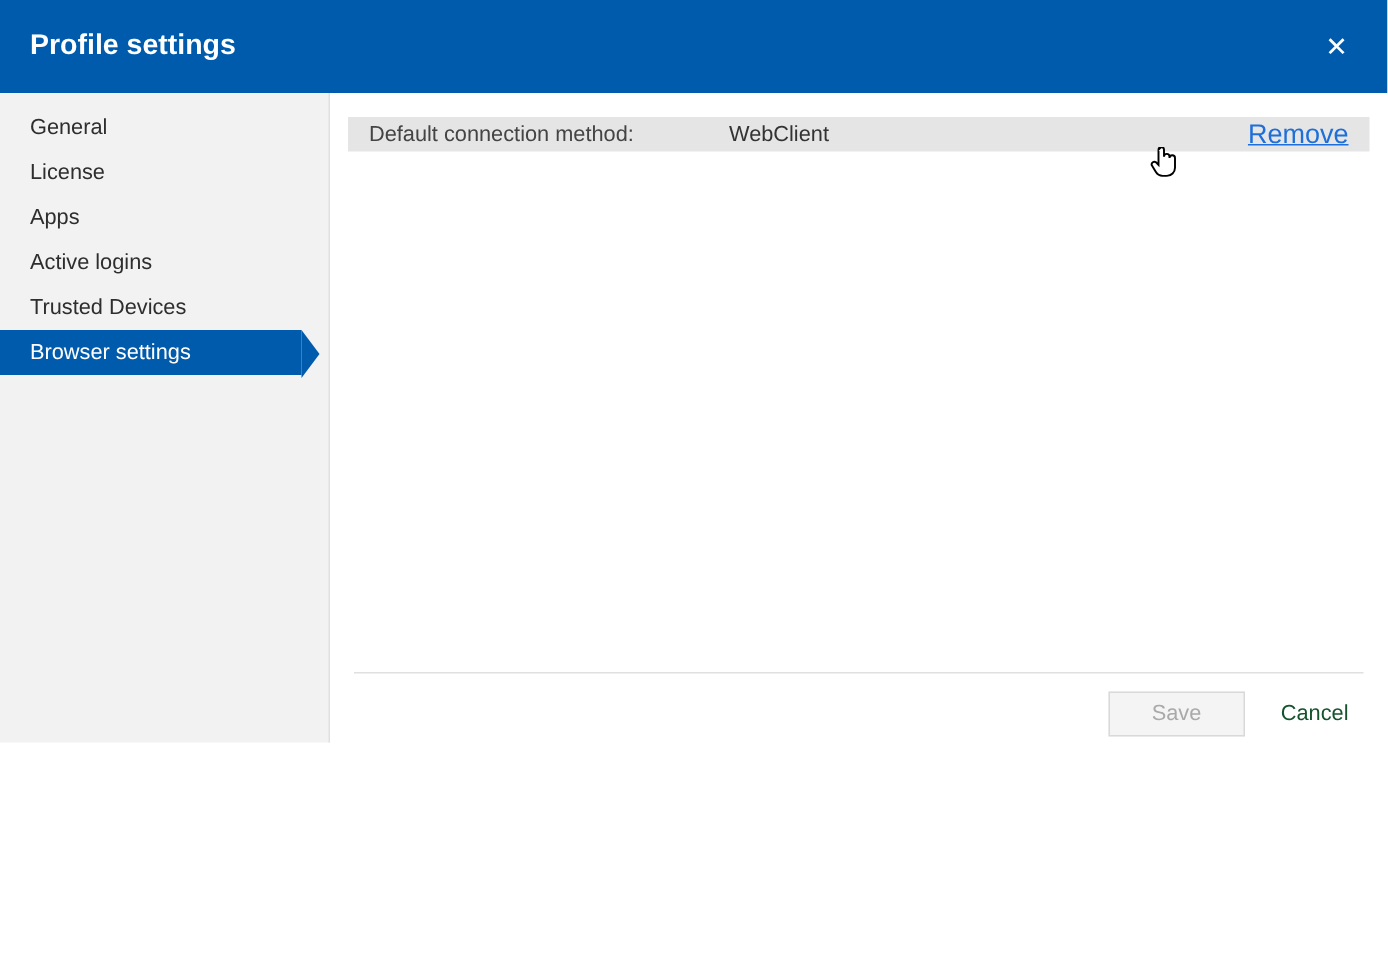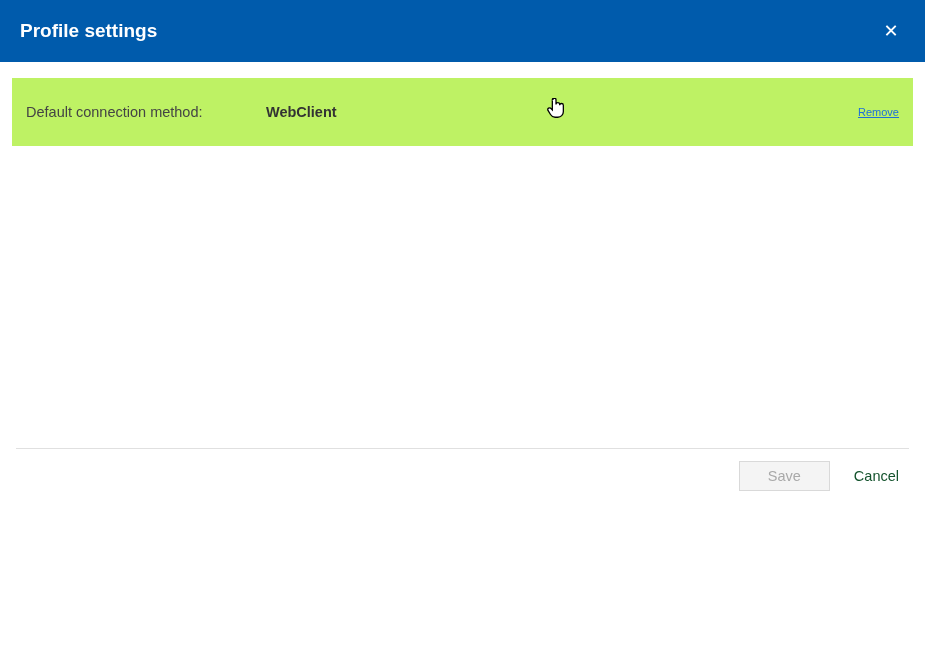--- a/index.html
+++ b/index.html
@@ -16,44 +16,52 @@
     .nav-item { position:relative; padding:7px 20px; font-size:14.5px; color:#2e2e2e; cursor:pointer; margin:0; }
     .nav-item.active { background:#005bac; color:#fff; margin-right:18px; }
     .nav-item.active::after {
       content:""; position:absolute; right:-12px; top:0; width:0; height:0;
       border-top:16px solid transparent; border-bottom:16px solid transparent; border-left:12px solid #005bac;
     }
 
     .main { flex:1; padding:16px 12px 0 12px; display:flex; flex-direction:column; }
     .desc { font-size:14.5px; font-weight:600; color:#555; margin:4px 0 16px 4px; }
 
-    .row { display:flex; align-items:center; background:#bef264; padding:26px 14px; font-size:14.5px; color:#444; }
+    .row { display:flex; align-items:center; background:#e5e5e5; padding:1px 14px; font-size:14.5px; color:#444; }
     .row .label { flex:0 0 240px; }
-    .row .value { flex:0 0 180px; font-weight:700; color:#333; }
+    .row .value { flex:0 0 180px; font-weight:400; color:#333; }
     .row .spacer { flex:1; }
-    .row a { color:#1e6fd9; text-decoration:underline; cursor:pointer; font-size:11px; }
+    .row a { color:#1e6fd9; text-decoration:underline; cursor:pointer; font-size:18px; }
 
     .cursor { position:absolute; pointer-events:none; }
 
     .footer { border-top:1px solid #e0e0e0; margin:0 4px; padding:12px 10px 4px 10px; display:flex; justify-content:flex-end; align-items:center; gap:24px; }
     .save-btn { background:#f4f4f4; color:#a9a9a9; border:1px solid #d9d9d9; padding:6px 28px; font-size:14.5px; cursor:not-allowed; }
     .cancel-link { color:#14532d; font-size:14.5px; cursor:pointer; }
   </style>
 </head>
 <body>
 
 <div class="dialog">
   <div class="header">
     <h1>Profile settings</h1>
     <div class="close-btn">
       <span>✕</span>
     </div>
   </div>
 
   <div class="body">
+    <div class="sidebar">
+      <div class="nav-item"><span>General</span></div>
+      <div class="nav-item"><span>License</span></div>
+      <div class="nav-item"><span>Apps</span></div>
+      <div class="nav-item"><span>Active logins</span></div>
+      <div class="nav-item"><span>Trusted Devices</span></div>
+      <div class="nav-item active"><span>Browser settings</span></div>
+    </div>
 
     <div class="main">
 
       <div class="row" style="position:relative;">
         <div class="label">Default connection method:</div>
         <div class="value">WebClient</div>
         <div class="spacer"></div>
         <a>Remove</a>
 
         <svg class="cursor" style="left:534px; top:20px;" width="20" height="22" viewBox="0 0 20 24">

